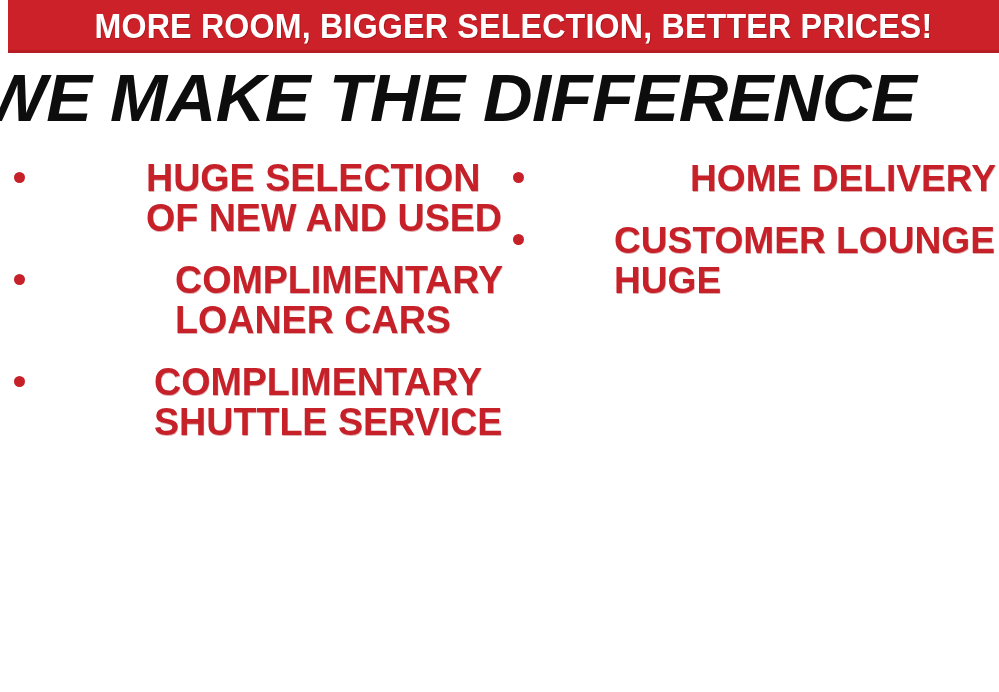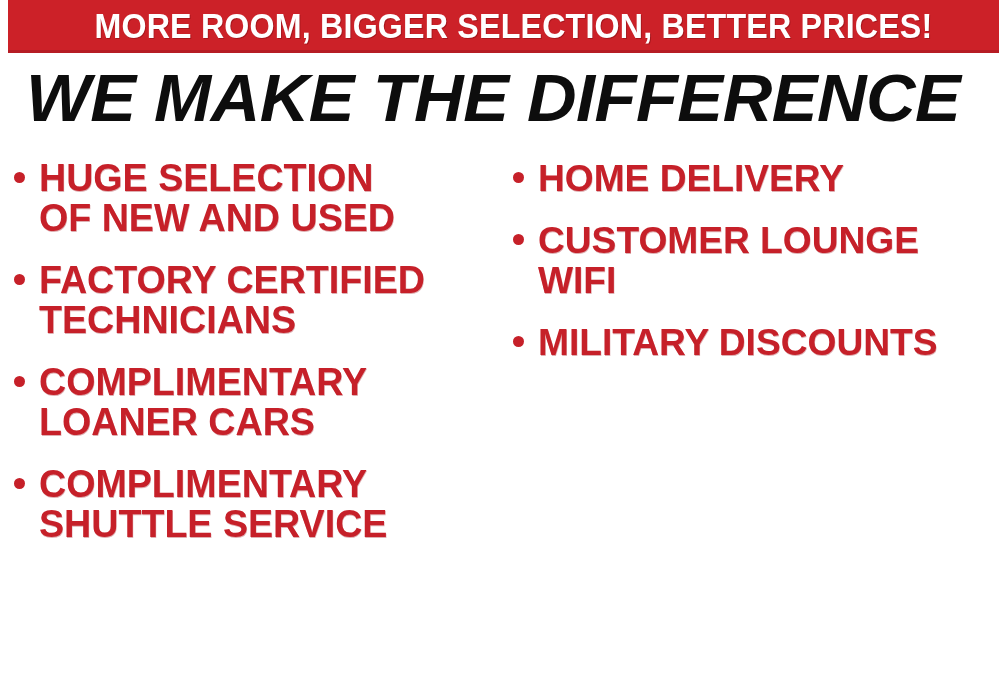--- a/index.html
+++ b/index.html
@@ -46,21 +46,20 @@
     text-shadow: 1px 1px 0 rgba(120,10,16,0.45);
   }
 
   
   .headline {
     position: absolute;
     left: 0;
     top: 62px;
     width: 804px;
     text-align: center;
-    margin-left: 44px;
   }
   .headline-text {
     display: inline-block;
     color: #0d0d0d;
     font-family: "Liberation Sans Narrow", "Liberation Sans", sans-serif;
     font-weight: bold;
     font-style: italic;
     font-size: 66px;
     line-height: 72px;
     letter-spacing: -0.5px;
@@ -82,20 +81,21 @@
     top: 0;
     height: 534px;
   }
   .col-left  { left: 14px;  width: 492px; }
   .col-right { left: 513px; width: 486px; }
 
   .bullet-item {
     display: flex;
     align-items: flex-start;
     margin-bottom: 22px;
+    justify-content: space-between;
   }
   .bullet-dot {
     flex: 0 0 auto;
     width: 11px;
     height: 11px;
     border-radius: 50%;
     background: #c62029;
     margin-top: 14px;
     margin-right: 14px;
   }
@@ -127,41 +127,33 @@
 
   <div class="columns">
 
     <div class="col col-left">
       <div class="bullet-item">
         <span class="bullet-dot"></span>
         <span class="bullet-text"><span>HUGE SELECTION</span><br><span>OF NEW AND USED</span></span>
       </div>
       <div class="bullet-item">
         <span class="bullet-dot"></span>
-        <span class="bullet-text"><span>FACTORY CERTIFIED</span><br><span>TECHNICIANS</span></span>
-      </div>
-      <div class="bullet-item">
-        <span class="bullet-dot"></span>
         <span class="bullet-text"><span>COMPLIMENTARY</span><br><span>LOANER CARS</span></span>
       </div>
       <div class="bullet-item">
         <span class="bullet-dot"></span>
         <span class="bullet-text"><span>COMPLIMENTARY</span><br><span>SHUTTLE SERVICE</span></span>
       </div>
     </div>
 
     <div class="col col-right">
       <div class="bullet-item">
         <span class="bullet-dot"></span>
         <span class="bullet-text"><span>HOME DELIVERY</span></span>
       </div>
       <div class="bullet-item">
         <span class="bullet-dot"></span>
-        <span class="bullet-text"><span>CUSTOMER LOUNGE</span><br><span>WIFI</span></span>
-      </div>
-      <div class="bullet-item">
-        <span class="bullet-dot"></span>
-        <span class="bullet-text"><span>MILITARY DISCOUNTS</span></span>
+        <span class="bullet-text"><span>CUSTOMER LOUNGE</span><br><span>HUGE</span></span>
       </div>
     </div>
 
   </div>
 </div>
 
 </body></html>

